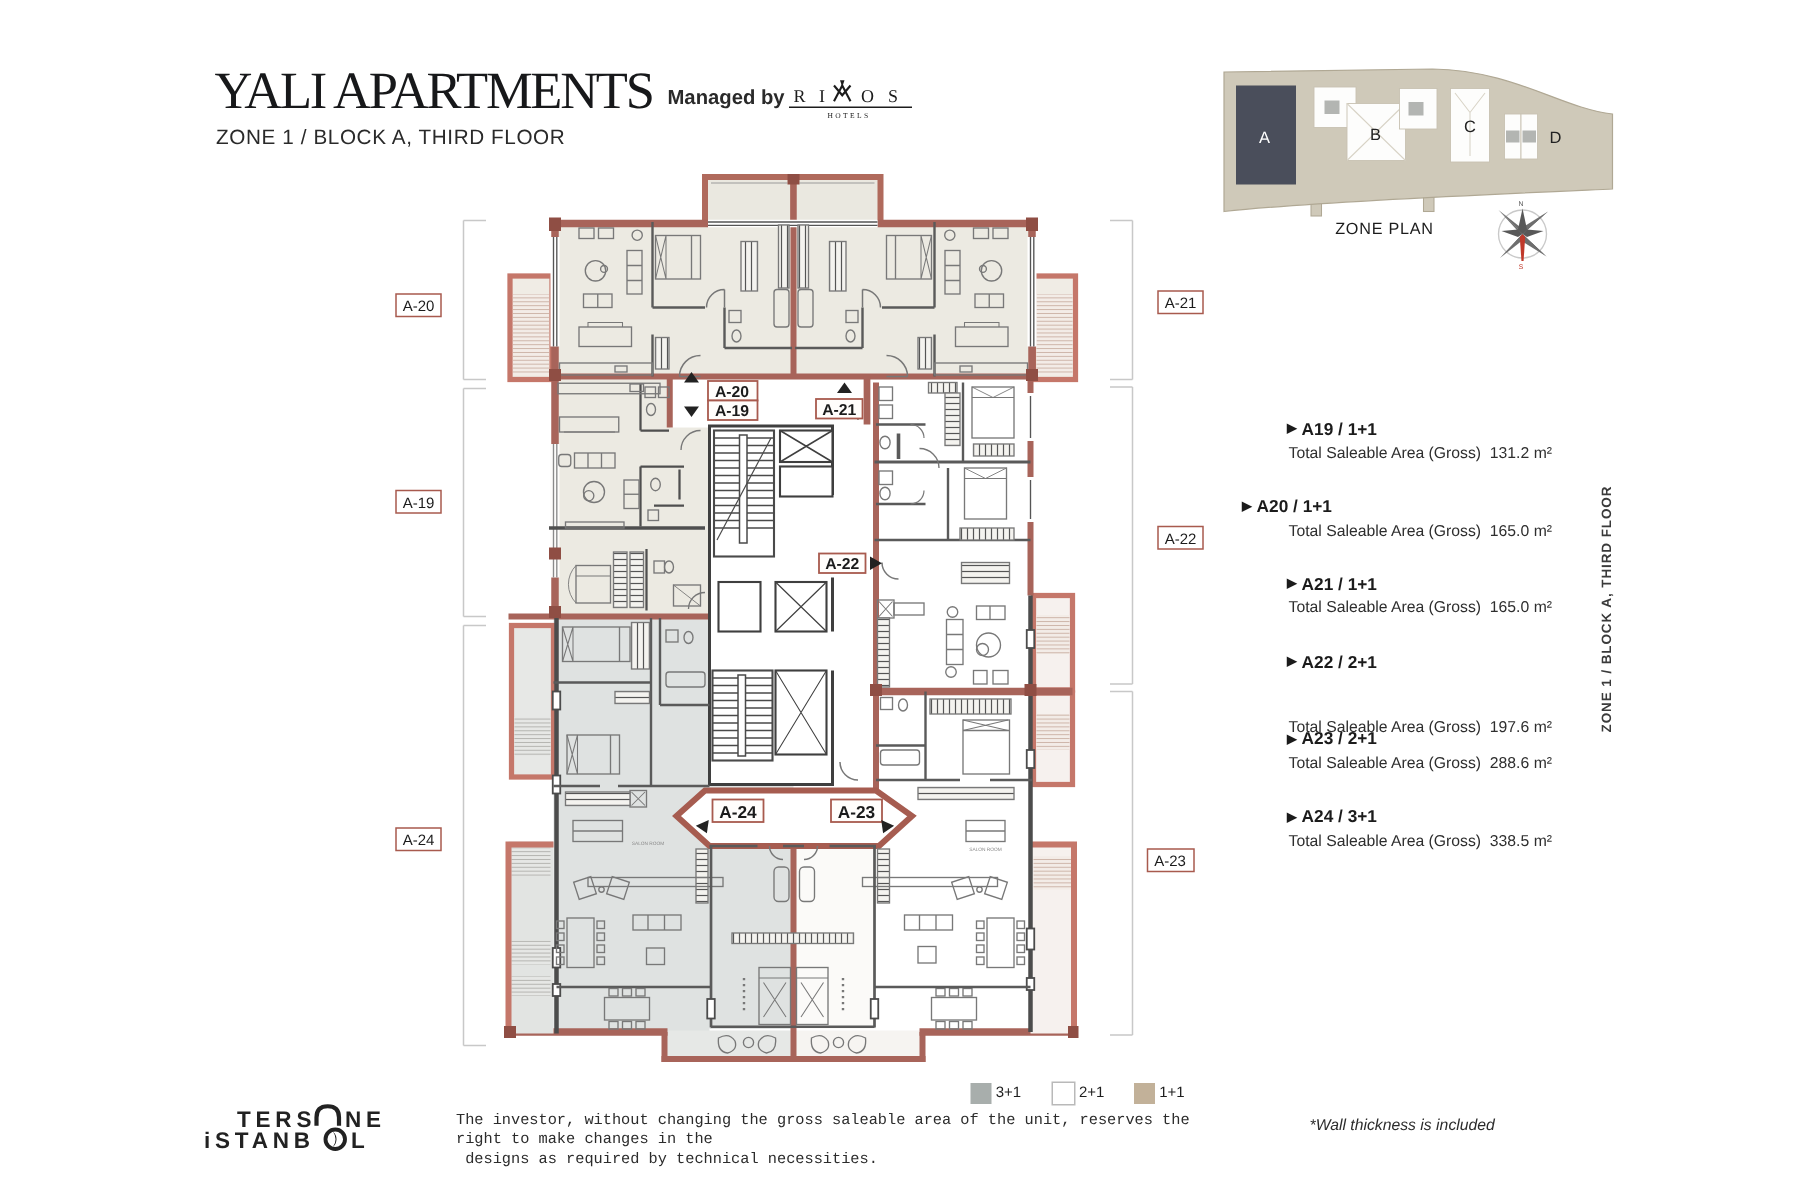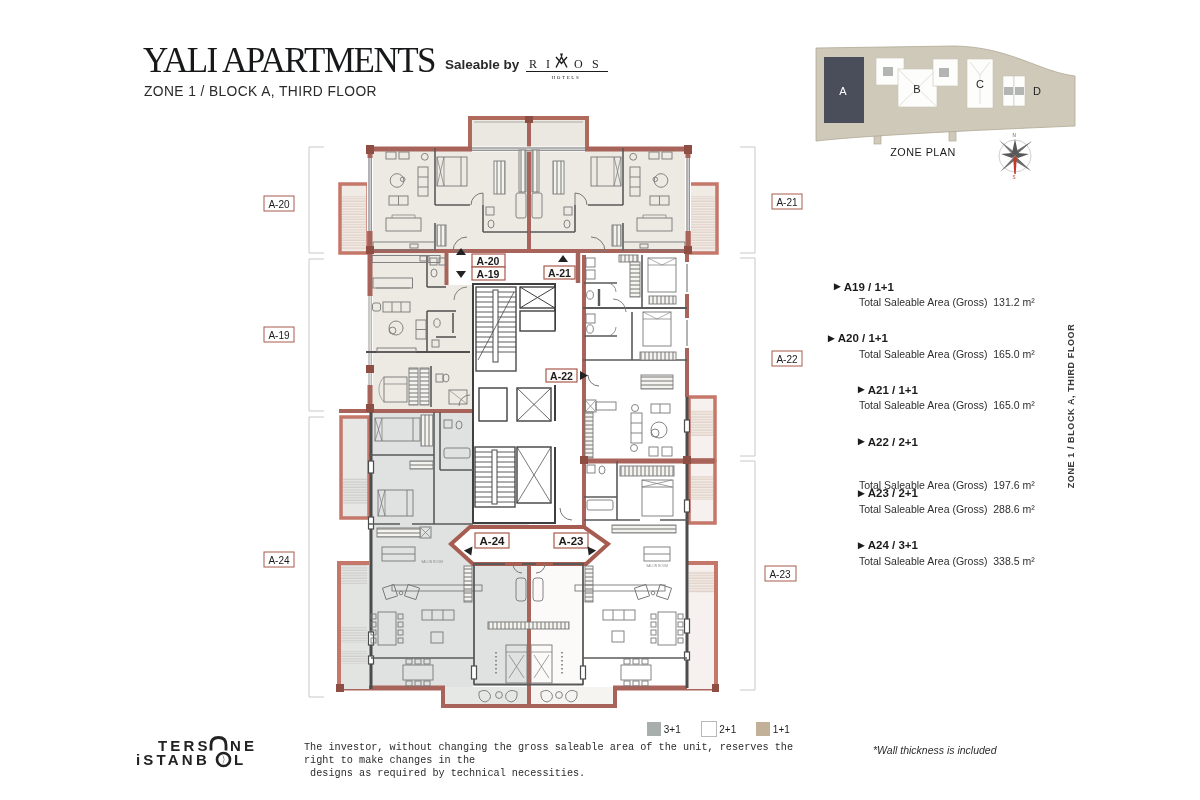--- a/index.html
+++ b/index.html
@@ -4,36 +4,36 @@
 <style>
   html,body{margin:0;padding:0;background:#ffffff;width:1200px;height:800px;overflow:hidden;}
   body{font-family:"Liberation Sans", sans-serif;position:relative;}
   .abs{position:absolute;}
 </style>
 </head>
 <body>
 
 <div class="abs" style="left:143px;top:41px;font-family:'Liberation Serif',serif;font-size:35px;font-weight:400;color:#17181a;letter-spacing:-1.5px;">YALI APARTMENTS</div>
 
-<div class="abs" style="left:445px;top:57px;font-size:13.5px;font-weight:700;color:#2a2a2a;">Saleable by</div>
+<div class="abs" style="left:445px;top:57px;font-size:13.5px;font-weight:700;color:#2a2a2a;">Managed by</div>
 
 <svg class="abs" style="left:526px;top:50px;" width="90" height="32" viewBox="0 0 90 32">
   <text x="3" y="18" font-family="Liberation Serif,serif" font-size="12" fill="#1c1c1c">R</text>
   <text x="20" y="18" font-family="Liberation Serif,serif" font-size="12" fill="#1c1c1c">I</text>
   <text x="48" y="18" font-family="Liberation Serif,serif" font-size="12" fill="#1c1c1c">O</text>
   <text x="66" y="18" font-family="Liberation Serif,serif" font-size="12" fill="#1c1c1c">S</text>
   <path d="M30 17.5 L35.5 7 L41 17.5 M30 7 L35.5 13.5 L41 7" stroke="#1c1c1c" stroke-width="1.4" fill="none"></path>
   <path d="M34 3.5 L37 3.5 L35.5 8 Z" fill="#1c1c1c"></path>
   <line x1="0" y1="21.5" x2="82" y2="21.5" stroke="#1c1c1c" stroke-width="1"></line>
   <text x="40" y="28.5" font-family="Liberation Serif,serif" font-size="5" letter-spacing="1.6" fill="#1c1c1c" text-anchor="middle">HOTELS</text>
 </svg>
 
 <div class="abs" style="left:144px;top:84px;font-size:13.8px;color:#2a2a2a;letter-spacing:0.4px;">ZONE 1 / BLOCK A, THIRD FLOOR</div>
 
-<div class="abs" style="left:834px;top:280.5px;font-size:11.5px;font-weight:700;color:#1b1b1b;"><span style="font-size:8.5px;position:relative;top:-1.5px;">▶</span>&nbsp;A19 / 1+1</div>
+<div class="abs" style="left:858px;top:280.5px;font-size:11.5px;font-weight:700;color:#1b1b1b;"><span style="font-size:8.5px;position:relative;top:-1.5px;">▶</span>&nbsp;A19 / 1+1</div>
 <div class="abs" style="left:859px;top:296.0px;font-size:10.5px;color:#2e2e2e;">Total Saleable Area (Gross)&nbsp; 131.2 m²</div>
 
 <div class="abs" style="left:828px;top:332.2px;font-size:11.5px;font-weight:700;color:#1b1b1b;"><span style="font-size:8.5px;position:relative;top:-1.5px;">▶</span>&nbsp;A20 / 1+1</div>
 <div class="abs" style="left:859px;top:347.7px;font-size:10.5px;color:#2e2e2e;">Total Saleable Area (Gross)&nbsp; 165.0 m²</div>
 
 <div class="abs" style="left:858px;top:383.9px;font-size:11.5px;font-weight:700;color:#1b1b1b;"><span style="font-size:8.5px;position:relative;top:-1.5px;">▶</span>&nbsp;A21 / 1+1</div>
 <div class="abs" style="left:859px;top:399.4px;font-size:10.5px;color:#2e2e2e;">Total Saleable Area (Gross)&nbsp; 165.0 m²</div>
 
 <div class="abs" style="left:858px;top:435.6px;font-size:11.5px;font-weight:700;color:#1b1b1b;"><span style="font-size:8.5px;position:relative;top:-1.5px;">▶</span>&nbsp;A22 / 2+1</div>
 <div class="abs" style="left:859px;top:451.1px;font-size:10.5px;color:#2e2e2e;margin-top:28px;">Total Saleable Area (Gross)&nbsp; 197.6 m²</div>

